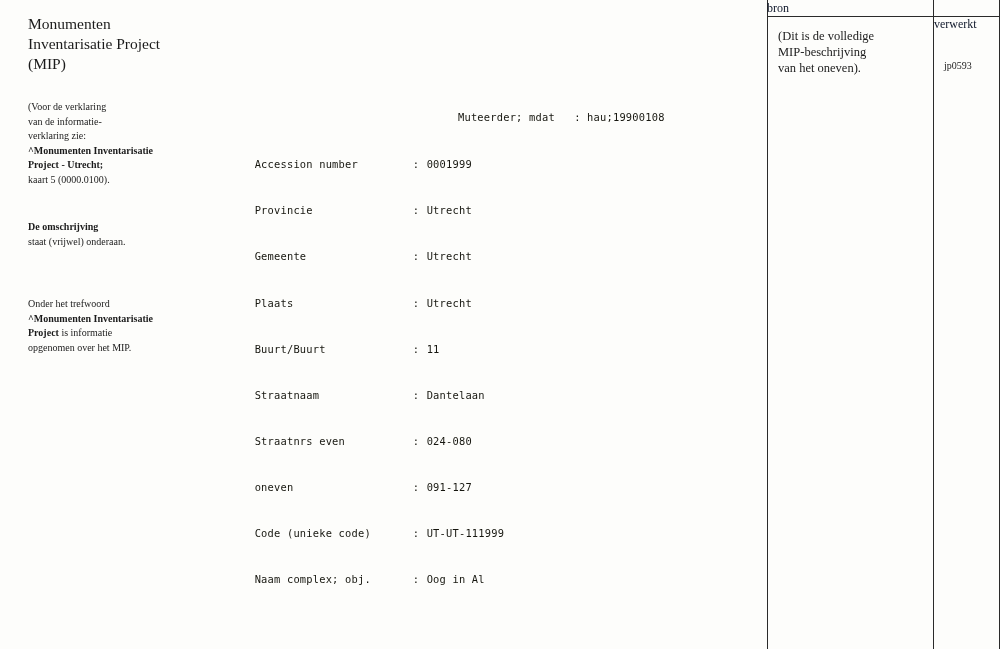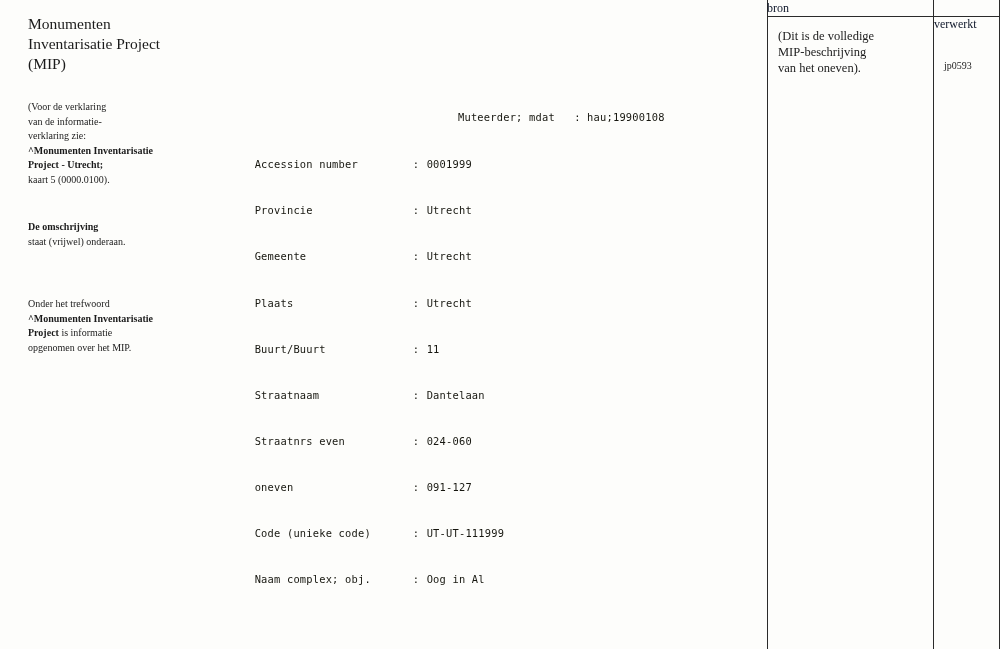--- a/index.html
+++ b/index.html
@@ -186,21 +186,21 @@
       <div class="field-row">
         <span class="field-label">Plaats</span><span class="field-colon">:</span><span class="field-value">Utrecht</span>
       </div>
       <div class="field-row">
         <span class="field-label">Buurt/Buurt</span><span class="field-colon">:</span><span class="field-value">11</span>
       </div>
       <div class="field-row">
         <span class="field-label">Straatnaam</span><span class="field-colon">:</span><span class="field-value">Dantelaan</span>
       </div>
       <div class="field-row">
-        <span class="field-label">Straatnrs even</span><span class="field-colon">:</span><span class="field-value">024-060</span>
+        <span class="field-label">Straatnrs even</span><span class="field-colon">:</span><span class="field-value">024-080</span>
       </div>
       <div class="field-row">
         <span class="field-label">oneven</span><span class="field-colon">:</span><span class="field-value">091-127</span>
       </div>
       <div class="field-row">
         <span class="field-label">Code (unieke code)</span><span class="field-colon">:</span><span class="field-value">UT-UT-111999</span>
       </div>
       <div class="field-row">
         <span class="field-label">Naam complex; obj.</span><span class="field-colon">:</span><span class="field-value">Oog in Al</span>
       </div>

